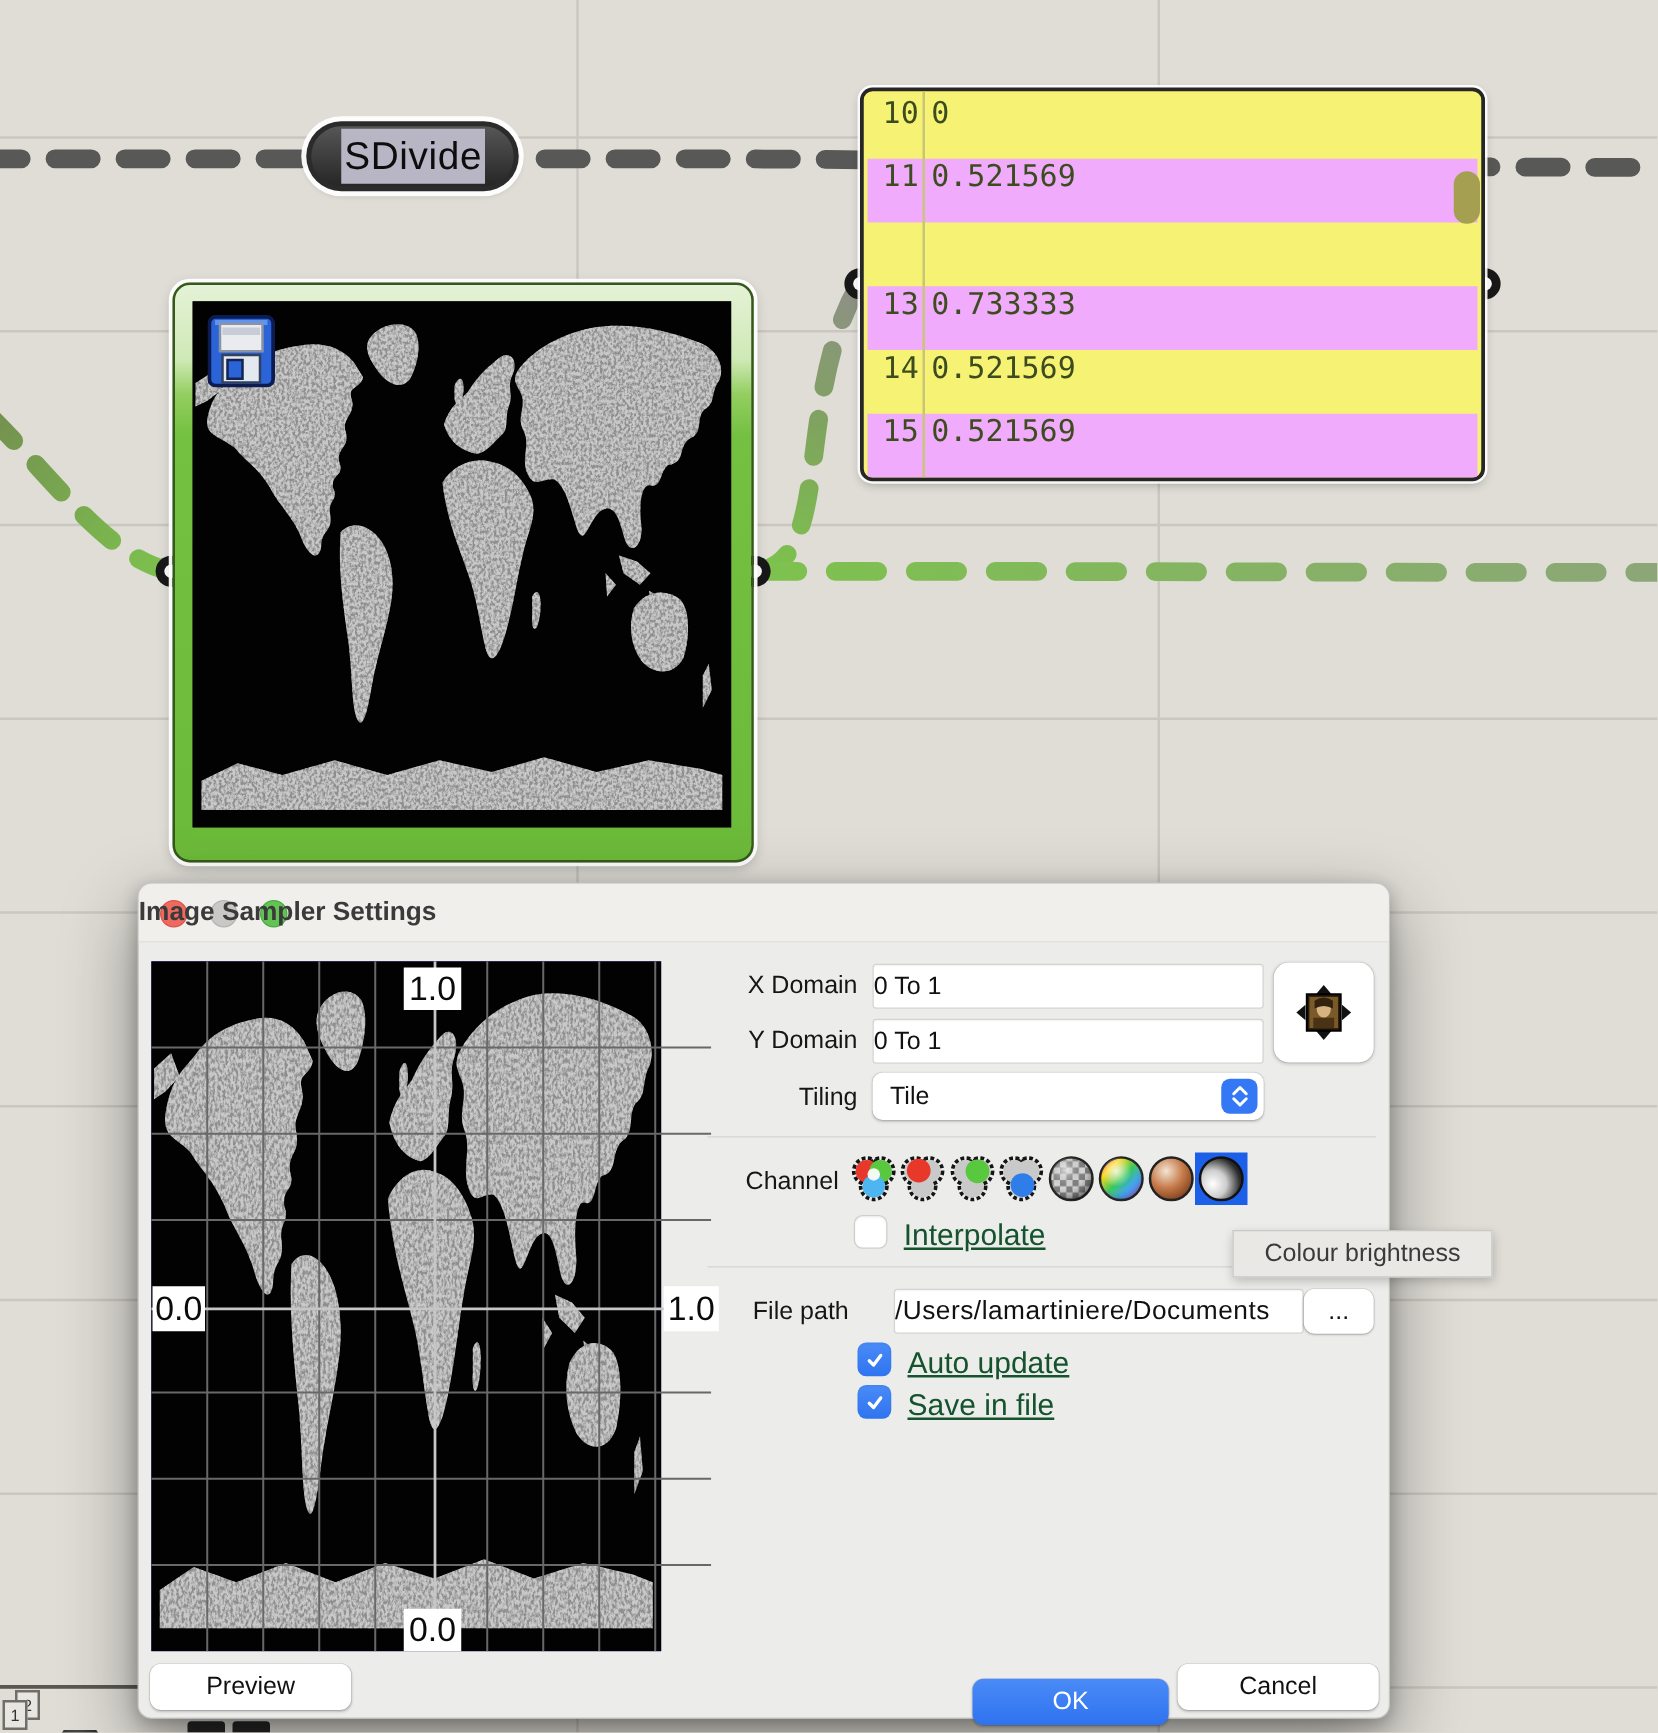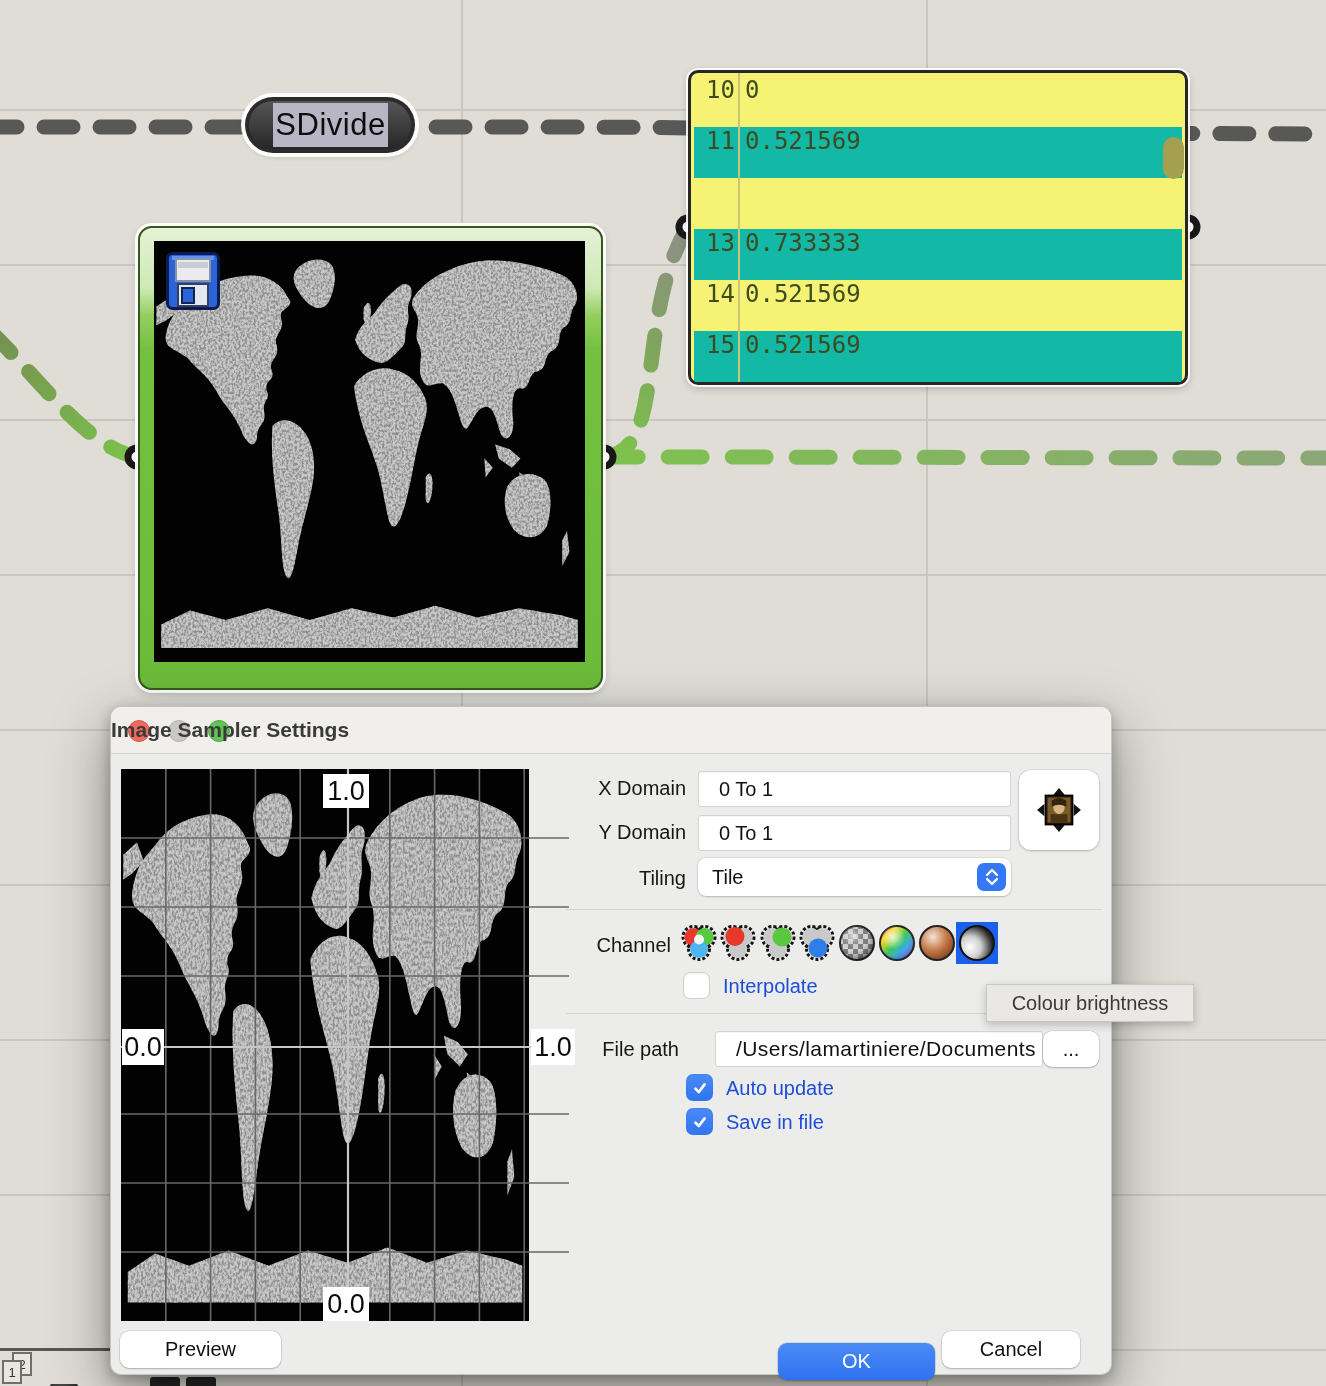--- a/index.html
+++ b/index.html
@@ -33,21 +33,21 @@
   .imgnode .mapwrap svg { display:block; width:100%; height:100%; }
   .floppy { position:absolute; left:26px; top:24px; z-index:11; }
 
   
   .ypanel { position:absolute; left:688px; top:70px; width:500px; height:315px;
     background:#f6f273; border:3px solid #262626; border-radius:10px; z-index:10;
     box-shadow:0 0 0 2px rgba(255,255,255,.9), 0 3px 8px rgba(0,0,0,.25); overflow:hidden; }
   .ypanel .rows { position:absolute; inset:3px 3px 3px 3px; }
   .yrow { position:absolute; left:0; right:0; height:51px; display:flex; 
     font-family:"DejaVu Sans Mono", monospace; font-size:24px; color:#3c4c1e; }
-  .yrow.alt { background:#14b8a6; }
+  .yrow.alt { background:#f0abfc; }
   .yrow .idx { width:41px; text-align:right; }
   .yrow .val { padding-left:10px; }
   .ypanel .idx-divider { position:absolute; left:47px; top:0; bottom:0; width:2px; background:#c9c477; }
   .ypanel .scrollbar { position:absolute; left:472px; top:64px; width:21px; height:42px;
     background:#a5a051; border-radius:11px; }
 
   
   .bottom-edge { position:absolute; left:0; top:1348px; width:112px; height:3px; background:#59584f; z-index:8; }
   .bl-icon { position:absolute; z-index:8; }
   .hexicon { width:52px; height:38px; background:radial-gradient(circle at 45% 40%, #777, #1c1c1c 70%);
@@ -71,40 +71,40 @@
     font-size:21px; font-weight:700; color:#3a3a3a; }
 
   .dlg-map { position:absolute; left:10px; top:62px; width:408px; height:552px; background:#4c1d95; }
   .dlg-map svg.world { position:absolute; inset:0; width:100%; height:100%; }
   .dlg-map svg.grid  { position:absolute; inset:0; }
   .axis-label { position:absolute; background:#fff; color:#0a0a0a; font-size:27px;
     display:flex; align-items:center; justify-content:center; }
 
   .fld-label { position:absolute; font-size:20px; color:#161616; text-align:right; }
   .txtfield { position:absolute; background:#fff; border:1px solid #d4d3d0; border-radius:3px;
-    font-size:20px; color:#111; padding:0 20px; display:flex; align-items:center;
+    font-size:20px; color:#111; padding:0 0; display:flex; align-items:center;
     white-space:nowrap; overflow:hidden; box-shadow:inset 0 1px 1px rgba(0,0,0,.04); }
   .popup { position:absolute; background:#fff; border-radius:8px; font-size:20px; color:#111;
     display:flex; align-items:center; padding:0 14px;
     box-shadow:0 0 0 .5px rgba(0,0,0,.12), 0 1px 2px rgba(0,0,0,.18); }
   .popup .chevbox { position:absolute; right:5px; top:5px; width:29px; height:28px;
     border-radius:7px; background:#3478f6; display:flex; align-items:center; justify-content:center; }
   .sqbtn { position:absolute; background:#fff; border-radius:12px;
     box-shadow:0 0 0 .5px rgba(0,0,0,.12), 0 1px 3px rgba(0,0,0,.2);
     display:flex; align-items:center; justify-content:center; }
   .divider { position:absolute; height:1px; background:rgba(0,0,0,.1); }
 
   .chcell { position:absolute; width:40px; height:40px; display:flex; align-items:center; justify-content:center; }
   .chcell.selected { background:#1c5fe8; }
 
   .checkbox { position:absolute; width:27px; height:27px; border-radius:7px; background:#fff;
     border:1px solid #cfcecb; box-shadow:inset 0 1px 2px rgba(0,0,0,.06);
     display:flex; align-items:center; justify-content:center; }
   .checkbox.checked { background:linear-gradient(#4a8bf7,#2f74f0); border:none; }
-  .cb-label { position:absolute; font-size:20px; color:#1d4ed8; }
+  .cb-label { position:absolute; font-size:24px; color:#14532d;text-decoration:underline; }
 
   .btn { position:absolute; height:37px; border-radius:9px; font-size:20px;
     display:flex; align-items:center; justify-content:center; background:#fff; color:#111;
     box-shadow:0 0 0 .5px rgba(0,0,0,.15), 0 1px 2px rgba(0,0,0,.2); cursor:default; }
   .btn.primary { background:linear-gradient(#4a8bf7,#2f72ef); color:#fff; }
 
   .tooltip { position:absolute; left:986px; top:984px; width:208px; height:38px; z-index:60;
     background:#e9e8e5; border:1px solid #c9c8c5; box-shadow:0 3px 8px rgba(0,0,0,.22);
     font-size:20px; color:#3a3a3a; display:flex; align-items:center; justify-content:center; }
 </style>
@@ -465,16 +465,16 @@
 
   <div class="checkbox checked" style="left:575px; top:401px">
     <svg width="16" height="16" viewBox="0 0 14 14">
         <path d="M3 7.5 L6 10.5 L11 3.8" stroke="#fff" stroke-width="2.3" fill="none" stroke-linecap="round" stroke-linejoin="round"></path>
       </svg>
   </div>
   <div class="cb-label" style="left:615px; top:404px">Save in file</div>
 
   <div class="btn" style="left:9px;   top:624px; width:161px">Preview</div>
   <div class="btn primary" style="left:667px; top:636px; width:157px">OK</div>
-  <div class="btn" style="left:831px; top:624px; width:138px">Cancel</div>
+  <div class="btn" style="left:831px; top:624px; width:161px">Cancel</div>
 </div>
 
 <div class="tooltip">Colour brightness</div>
 
 </body></html>

